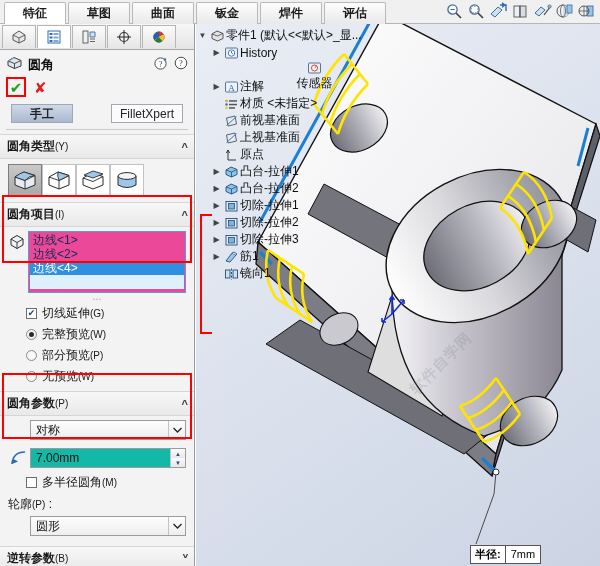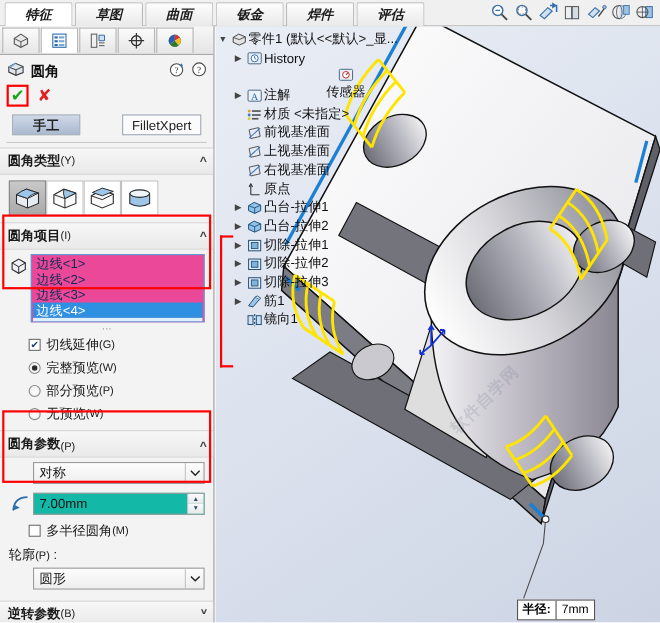--- a/index.html
+++ b/index.html
@@ -20,21 +20,20 @@
   }
   .ribbon-tabs { display: flex; height: 24px; align-items: flex-end; padding-left: 4px; }
   .rtab {
     min-width: 62px; height: 22px; line-height: 21px; text-align: center;
     font-size: 12px; font-weight: bold; color: #1b1b1b;
     background: linear-gradient(#fdfdfd, #e9e9e9);
     border: 1px solid #b9b9b9; border-bottom: none;
     margin-right: 2px; padding: 0 8px;
     border-radius: 2px 2px 0 0;
     cursor: default;
-    font-style: italic;
   }
   .rtab.active { background: #ffffff; }
 
   .viewtools {
     position: absolute; right: 4px; top: 2px; display: flex; gap: 3px; align-items: center;
   }
   .vt { width: 19px; height: 19px; position: relative; }
   .vt svg { display: block; }
 
   
@@ -375,21 +374,20 @@
       <div class="itemIcon">
         <svg width="18" height="18" viewBox="0 0 18 18">
             <path d="M3 6 L9 2.5 L15 6 L15 12 L9 15.5 L3 12 Z" fill="#eef2f7" stroke="#2b2b2b" stroke-width="1"></path>
             <path d="M3 6 L9 9.5 L15 6" fill="none" stroke="#2b2b2b" stroke-width="0.9"></path>
             <path d="M9 9.5 L9 15.5" stroke="#2b2b2b" stroke-width="0.9"></path>
           </svg>
       </div>
       <div class="listbox">
         <div class="lrow">边线&lt;1&gt;</div>
         <div class="lrow">边线&lt;2&gt;</div>
-        <div class="lrow">边线&lt;3&gt;</div>
         <div class="lrow sel">边线&lt;4&gt;</div>
         <div class="lrow empty"></div>
       </div>
     </div>
     <div class="dots">⋯</div>
 
     <div class="optrow">
       <span class="cbx">✔</span>
       <span>切线延伸</span>
       <span class="kkey">(G)</span>
@@ -405,21 +403,21 @@
       <span class="rdo"></span>
       <span>部分预览</span>
       <span class="kkey">(P)</span>
     </div>
     <div class="optrow">
       <span class="rdo"></span>
       <span>无预览</span>
       <span class="kkey">(W)</span>
     </div>
 
-    <div class="grp-head" style="margin-top:4px;align-items:flex-end;">
+    <div class="grp-head" style="margin-top:4px;">
       <span>圆角参数</span>
       <span class="kkey">(P)</span>
       <span class="chev">^</span>
     </div>
     <div class="ctlrow">
       <div class="pre"></div>
       <div class="ddl">
         <span>对称</span>
         <span class="arrow">
           <svg width="9" height="6" viewBox="0 0 9 6">
@@ -644,29 +642,20 @@
       </div>
       <div class="tnode" style="padding-left:27px;">
         <span class="ticon">
           <svg width="15" height="14" viewBox="0 0 15 14">
               <path d="M2.5 4 L11 2 L12.5 10 L4 12 Z" fill="none" stroke="#555" stroke-width="0.9"></path>
               <path d="M2.5 11.5 L12.5 2.5" stroke="#3a7ac0" stroke-width="1"></path>
             </svg>
         </span>
         <span class="tlabel">上视基准面</span>
       </div>
-      <div class="tnode" style="padding-left:27px;">
-        <span class="ticon">
-          <svg width="15" height="14" viewBox="0 0 15 14">
-              <path d="M2.5 4 L11 2 L12.5 10 L4 12 Z" fill="none" stroke="#555" stroke-width="0.9"></path>
-              <path d="M2.5 11.5 L12.5 2.5" stroke="#3a7ac0" stroke-width="1"></path>
-            </svg>
-        </span>
-        <span class="tlabel">右视基准面</span>
-      </div>
 
       <div class="tnode" style="padding-left:27px;">
         <span class="ticon">
           <svg width="15" height="14" viewBox="0 0 15 14">
               <path d="M4 12 L4 2" stroke="#333" stroke-width="1"></path>
               <path d="M4 2 l-1.6 3 M4 2 l1.6 3" stroke="#333" stroke-width="1" fill="none"></path>
               <path d="M4 12 L12 12" stroke="#333" stroke-width="1"></path>
             </svg>
         </span>
         <span class="tlabel">原点</span>

